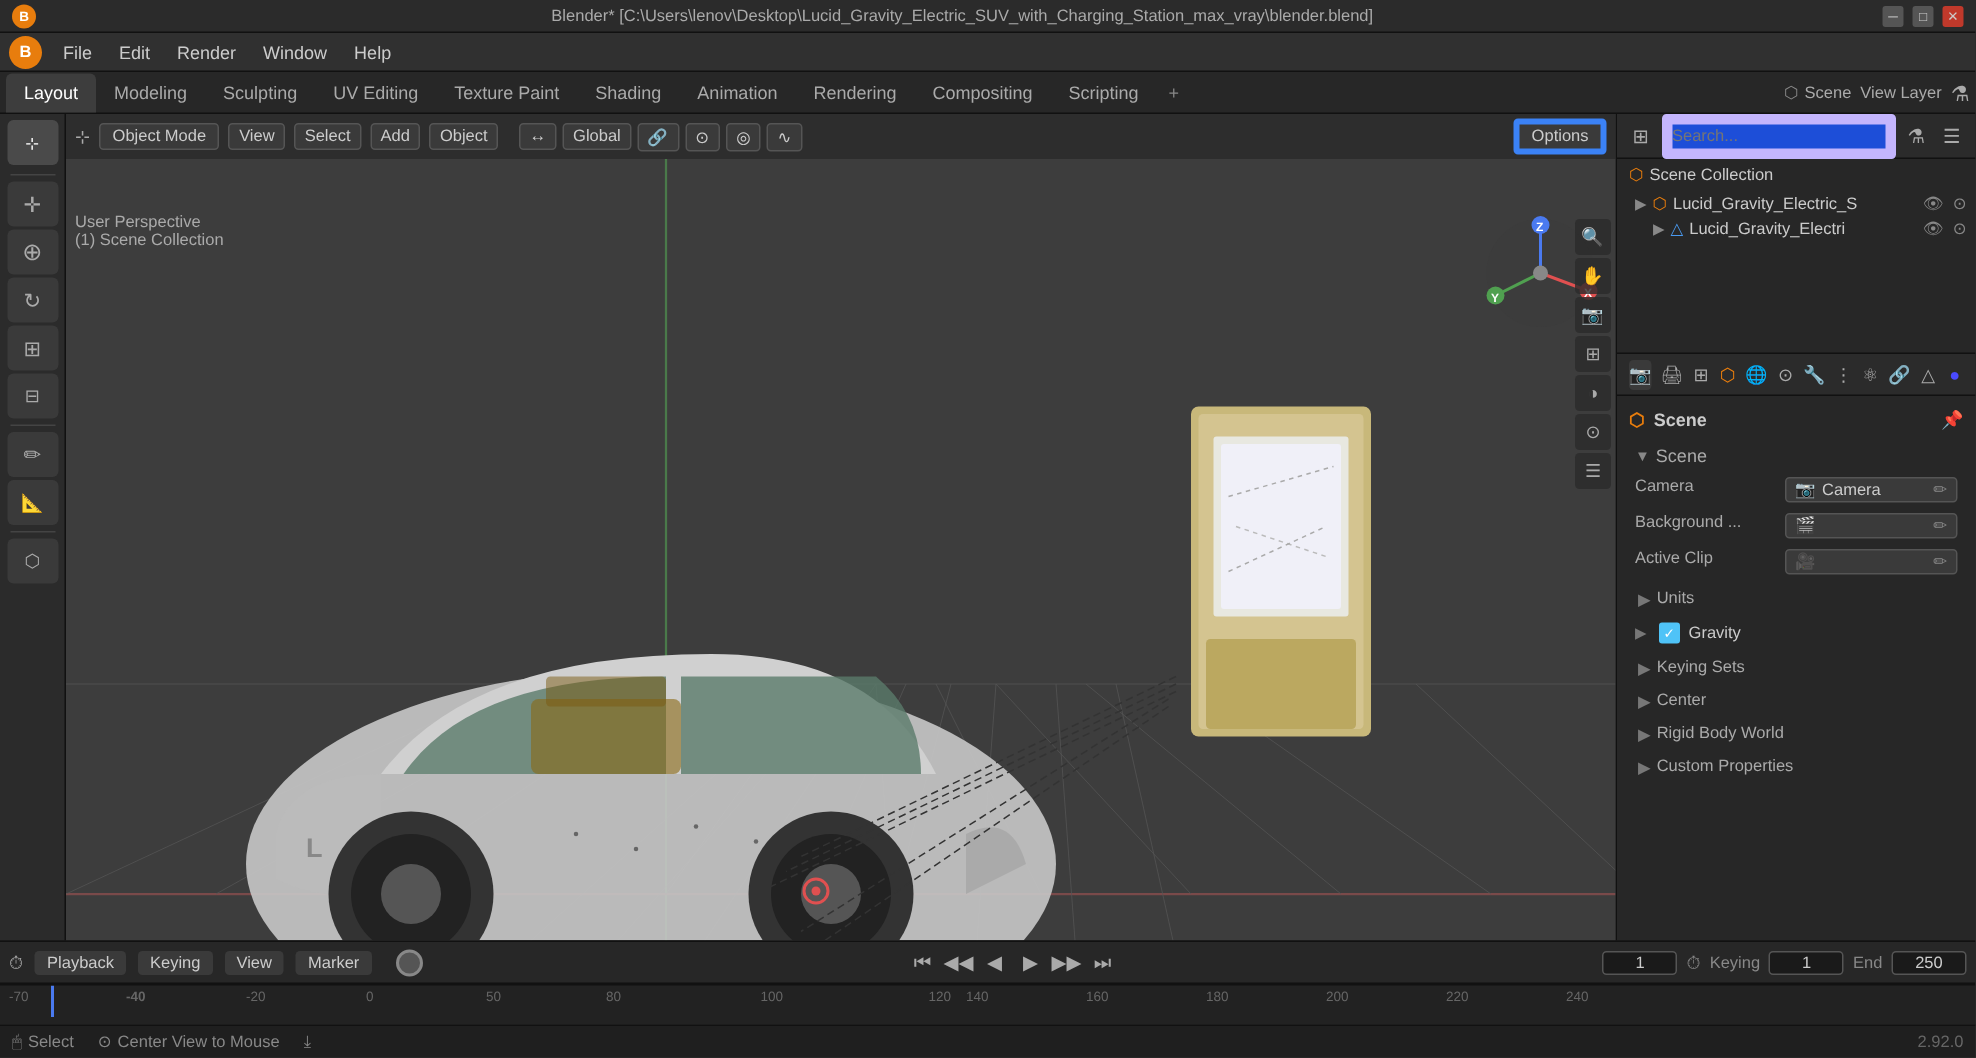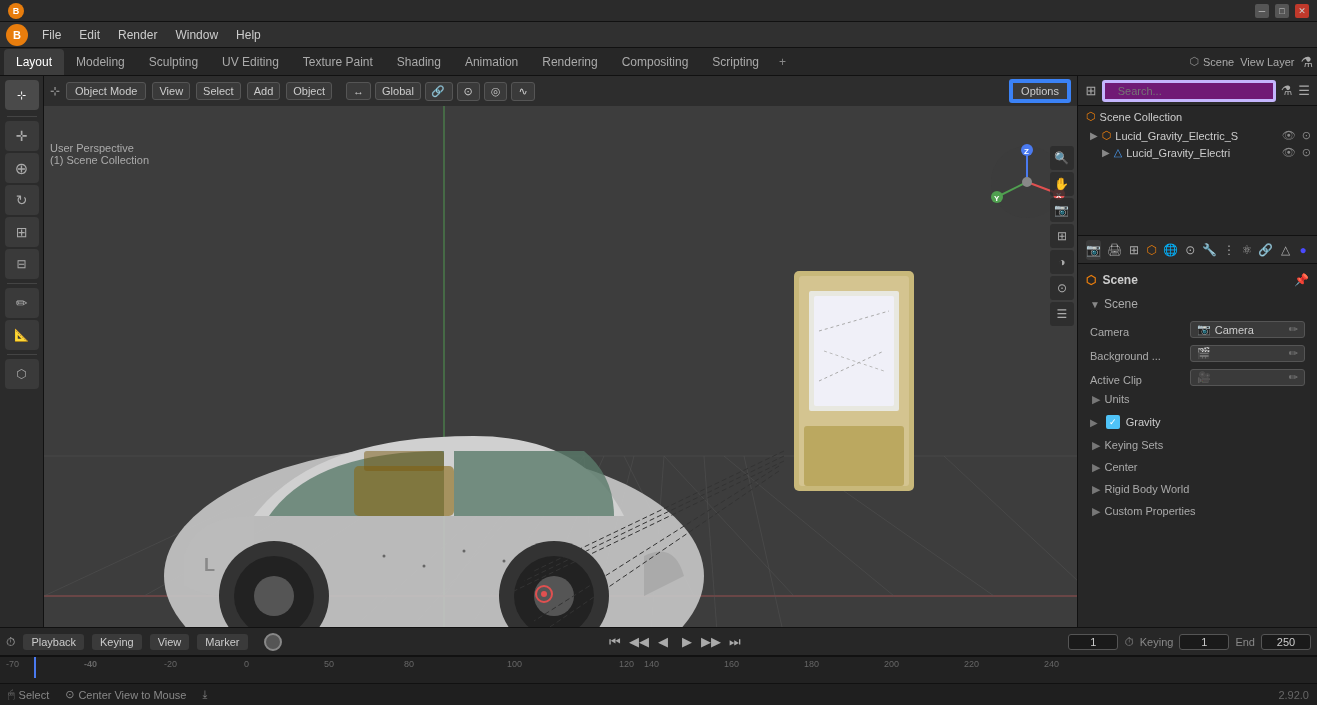--- a/index.html
+++ b/index.html
@@ -259,25 +259,25 @@
       display: flex;
       align-items: center;
       justify-content: center;
       border-radius: 3px;
       cursor: pointer;
       color: #aaa;
       font-size: 13px;
     }
     .right-search {
       flex: 1;
-      background: #701a75;
-      border: 3px solid #c4b5fd;
-      border-radius: 3px;
-      color: #ccc;
-      padding: 2px 13px;
+      background: #1d4ed8;
+      border: 7px solid #c4b5fd;
+      border-radius: 3px;
+      color: #ccc;
+      padding: 2px 0;
       font-size: 11px;
     }
 
     
     #outliner {
       height: 130px;
       border-bottom: 1px solid #111;
       overflow: hidden;
     }
     .outliner-item {
@@ -330,21 +330,21 @@
       padding: 0 8px;
       cursor: pointer;
       font-size: 12px;
       font-weight: bold;
       color: #ccc;
     }
     .props-section-arrow { margin-right: 4px; color: #888; font-size: 10px; }
 
     .props-row {
       display: flex;
-      align-items: flex-end;
+      align-items: flex-start;
       padding: 2px 12px;
       height: 24px;
       font-size: 11px;
     }
     .props-label {
       width: 100px;
       color: #aaa;
       flex-shrink: 0;
     }
     .props-value {
@@ -509,20 +509,21 @@
       padding: 0 6px;
       gap: 8px;
       border-bottom: 1px solid #111;
     }
   </style>
 </head>
 <body>
 
 <div id="title-bar">
   <div class="menu-logo" style="width:16px;height:16px;font-size:9px;">B</div>
+  <div class="title">Blender* [C:\Users\lenov\Desktop\Lucid_Gravity_Electric_SUV_with_Charging_Station_max_vray\blender.blend]</div>
   <div class="win-controls">
     <div class="win-btn">─</div>
     <div class="win-btn">□</div>
     <div class="win-btn" style="background:#c0392b;">✕</div>
   </div>
 </div>
 
 <div id="menu-bar">
   <div class="menu-logo">B</div>
   <div class="menu-item">File</div>

